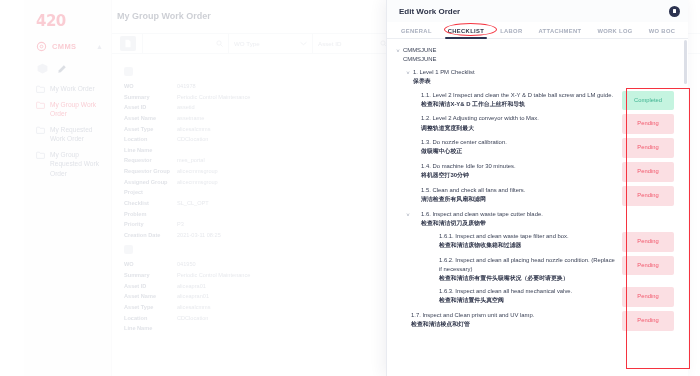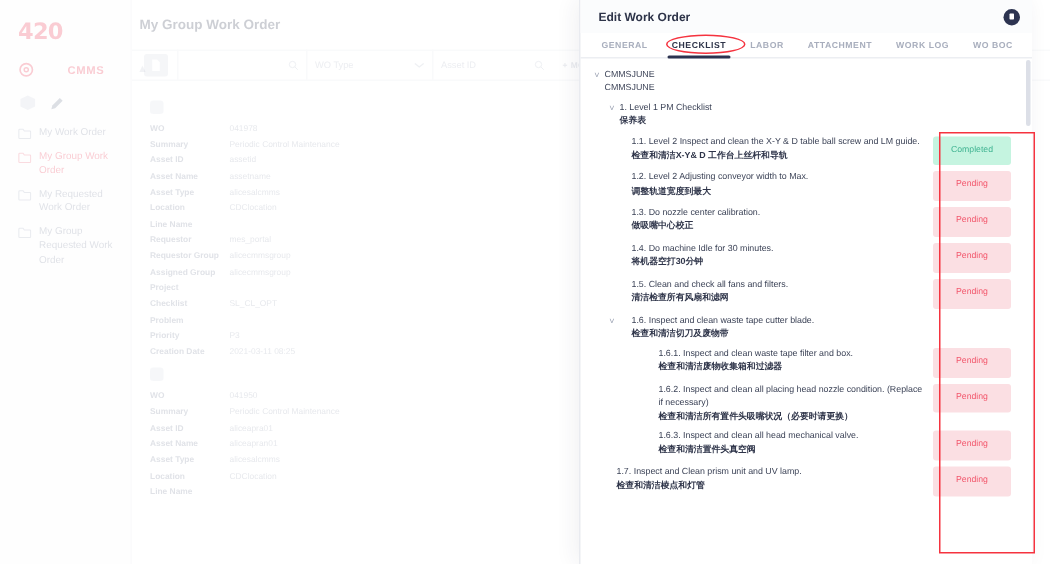--- a/index.html
+++ b/index.html
@@ -9,20 +9,21 @@
     background: #ffffff;
     overflow: hidden;
   }
   #app { position: relative; width: 700px; height: 376px; }
 
   
   .backdrop {
     position: absolute; inset: 0;
     display: flex;
     background: #ffffff;
+    padding-left: 24px;
   }
 
   
   .sidebar {
     width: 88px; height: 376px;
     background: #fdfdfe;
     border-right: 1px solid #f2f3f6;
     padding-top: 6px;
     flex: 0 0 88px;
     opacity: .30;
@@ -30,21 +31,21 @@
   .logo {
     font-family: "DejaVu Sans", sans-serif;
     font-size: 15px; font-weight: 700;
     letter-spacing: -.5px;
     padding: 6px 0 0 12px;
     color: #ef5a6f;
   }
   .nav-group {
     display: flex; align-items: center;
     padding: 11px 8px 6px 12px;
-    gap: 22px;
+    gap: 5px;
   }
   .nav-group .gear { flex: 0 0 11px; }
   .nav-group-label {
     font-size: 7.5px; font-weight: 700; letter-spacing: .4px;
     color: #ef5a6f; flex: 1;
   }
   .caret-up { font-size: 7px; color: #c2c7d4; }
   .icon-row {
     display: flex; align-items: center; gap: 8px;
     padding: 4px 0 6px 12px;

